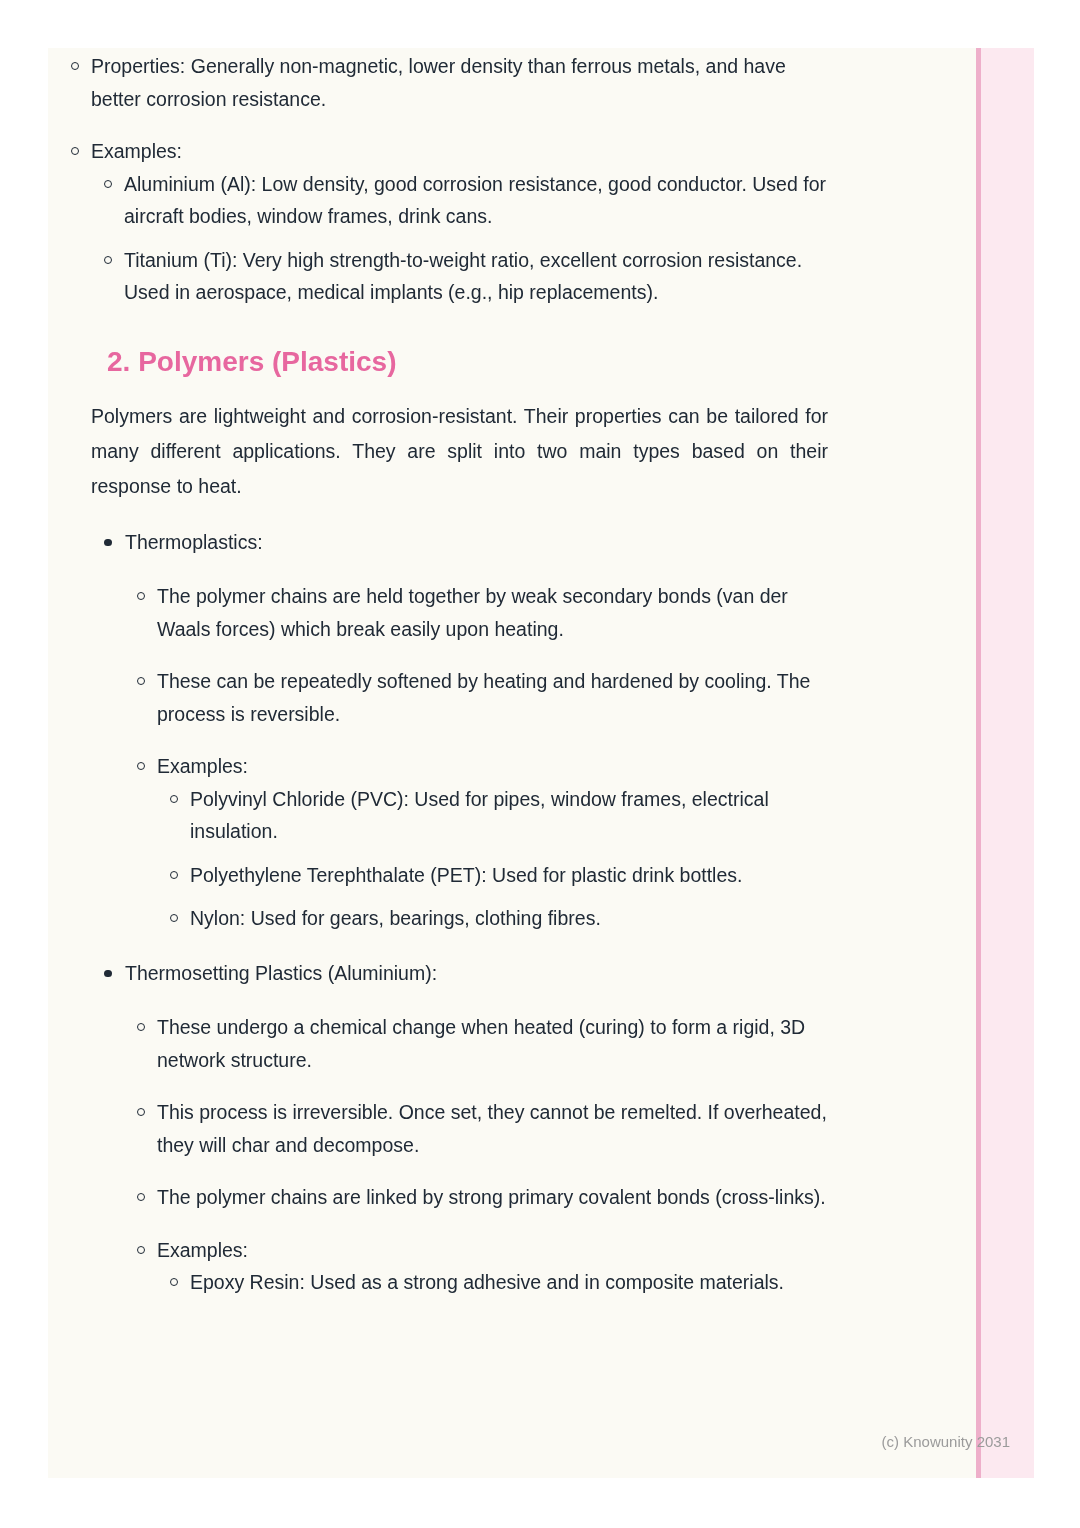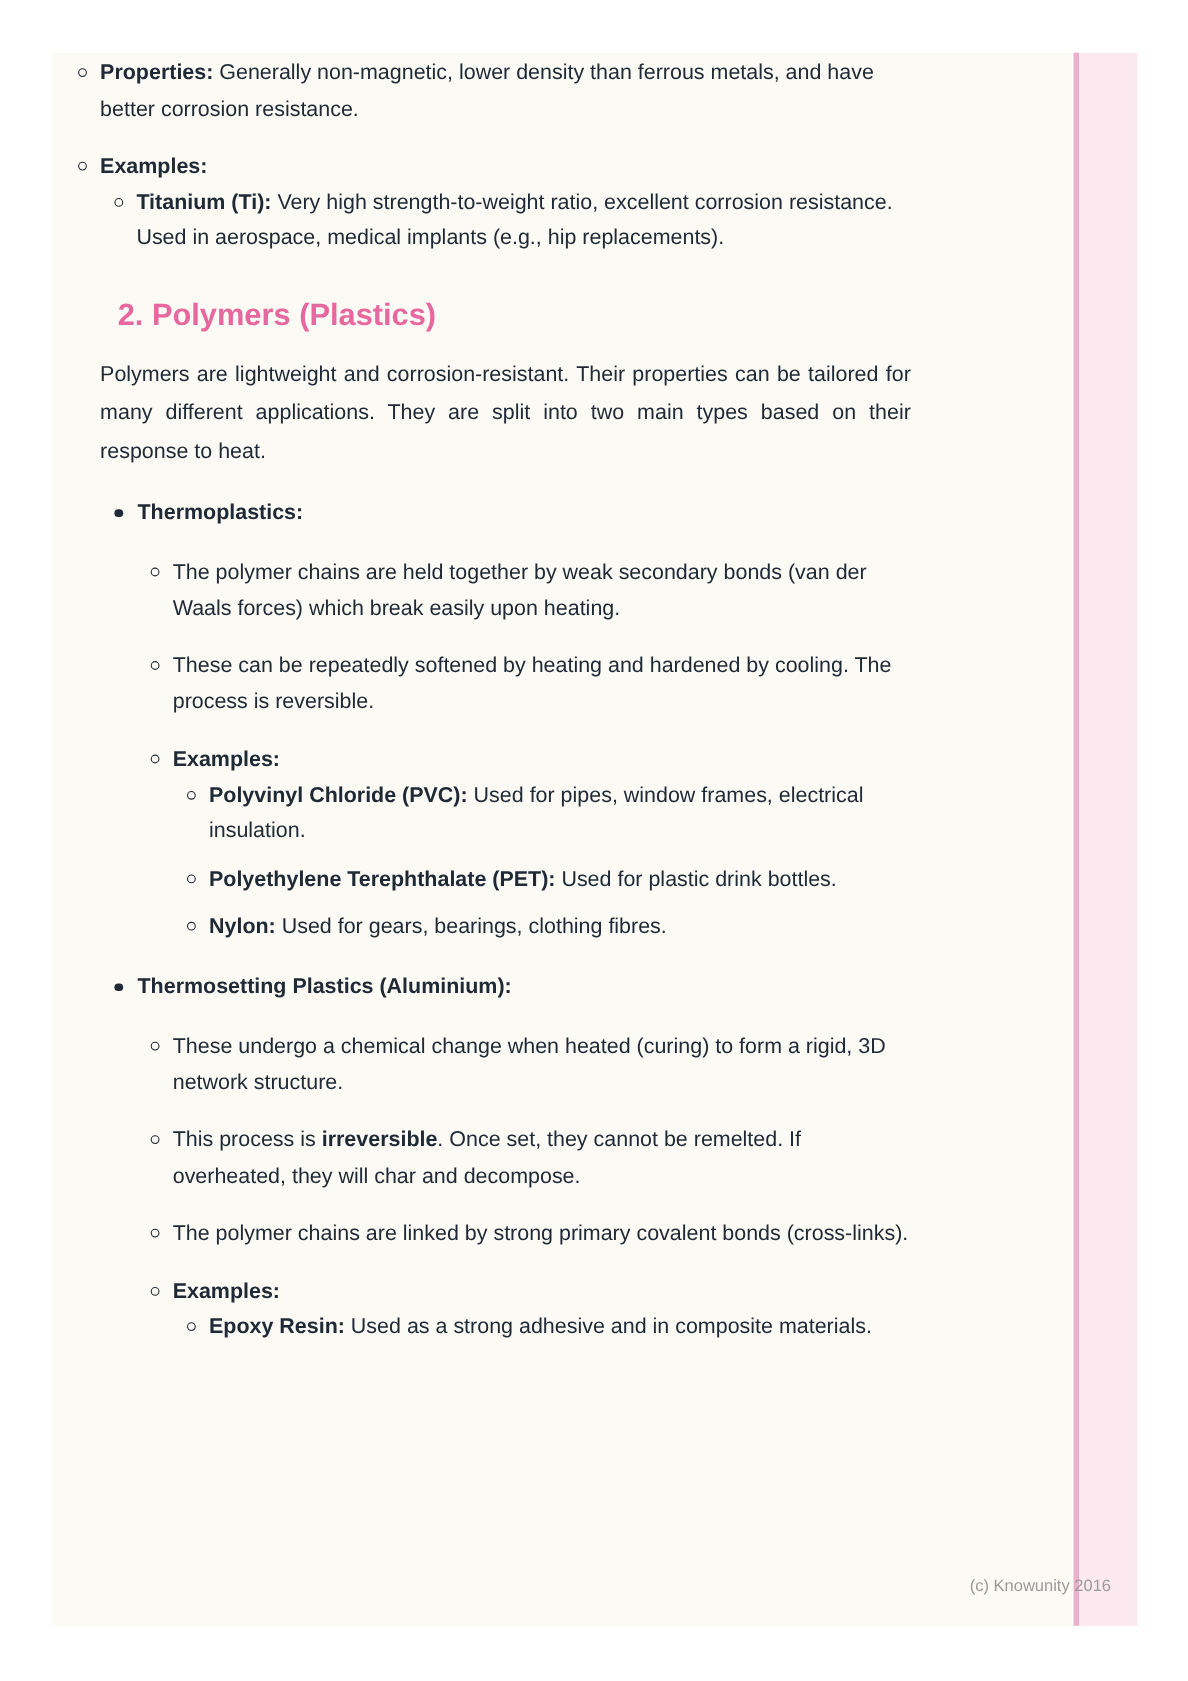--- a/index.html
+++ b/index.html
@@ -53,21 +53,21 @@
   li.m-circle::before{
     content:"";position:absolute;left:-20px;top:12px;
     width:6px;height:6px;border:1.7px solid var(--ink);border-radius:50%;
     background:transparent;
   }
   li.m-disc::before{
     content:"";position:absolute;left:-21px;top:13px;
     width:7.5px;height:7.5px;border-radius:50%;
     background:var(--ink);
   }
-  .b{font-weight:700;}
+  .b{font-weight:400;}
   
   .section-heading{
     margin:34px 0 18px 16px;
     font-size:28px;line-height:38px;font-weight:700;
     color:var(--pink);
   }
   .intro{
     margin:0 0 22px 0;
     text-align:justify;
     line-height:35px;
@@ -85,20 +85,21 @@
 <body>
 
 <div class="canvas">
   <div class="page">
     <div class="content">
 
       <div id="metals-list">
           <ul class="l2">
             <li class="m-circle"><span class="b">Properties:</span><span> Generally non-magnetic, lower density than ferrous metals, and have better corrosion resistance.</span></li>
             <li class="m-circle"><span class="b">Examples:</span><ul class="l3">
+                <li class="m-circle"><span class="b">Aluminium (Al):</span><span> Low density, good corrosion resistance, good conductor. Used for aircraft bodies, window frames, drink cans.</span></li>
                 <li class="m-circle"><span class="b">Titanium (Ti):</span><span> Very high strength-to-weight ratio, excellent corrosion resistance. Used in aerospace, medical implants (e.g., hip replacements).</span></li>
               </ul></li>
           </ul>
         </div>
 
       <h2 class="section-heading">2. Polymers (Plastics)</h2>
 
       <p class="intro">Polymers are lightweight and corrosion-resistant. Their properties can be tailored for many different applications. They are split into two main types based on their response to heat.</p>
 
       <div id="polymers-list">
@@ -124,14 +125,14 @@
         </div>
 
     </div>
 
     <div class="edge">
       <div class="edge-line"></div>
       <div class="edge-panel"></div>
     </div>
   </div>
 
-  <div class="footer">(c) Knowunity 2016</div>
+  <div class="footer">(c) Knowunity 2031</div>
 </div>
 
 </body></html>

